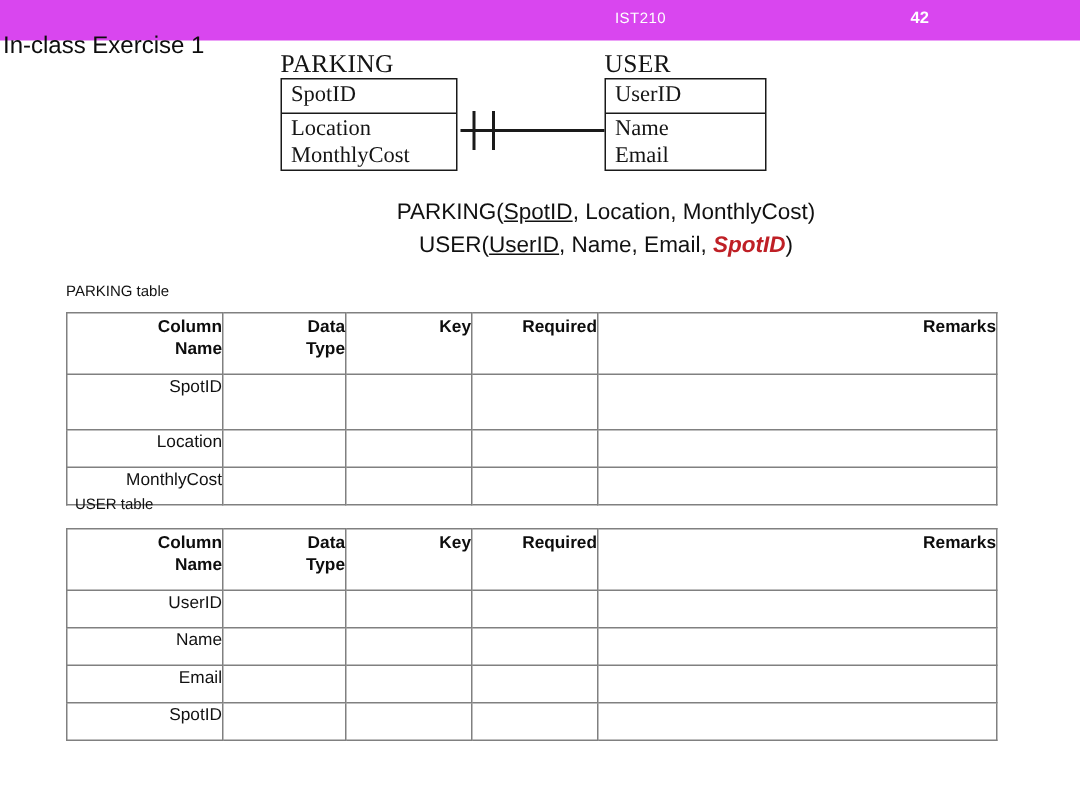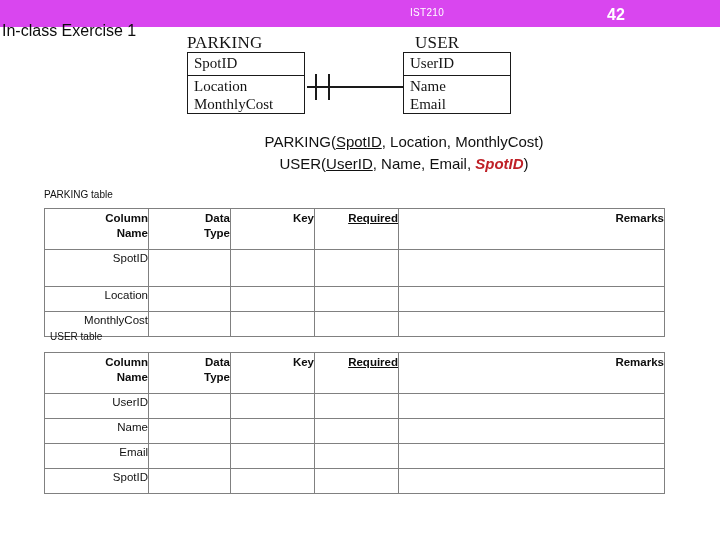--- a/index.html
+++ b/index.html
@@ -26,21 +26,21 @@
   #banner-course {
     position: absolute;
     left: 410px; top: 7px;
     font-size: 10px;
     color: #ffffff;
     letter-spacing: 0.3px;
   }
   #banner-page {
     position: absolute;
     left: 607px; top: 6px;
-    font-size: 16px;
+    font-size: 11px;
     font-weight: bold;
     color: #ffffff;
   }
 
   
   #slide-title {
     position: absolute;
     left: 2px; top: 22px;
     font-size: 16px;
     color: #0d0d0d;
@@ -151,21 +151,21 @@
   }
   .spec-table thead th {
     font-weight: bold;
     font-size: 11.5px;
     line-height: 15px;
     color: #0d0d0d;
   }
   .col-name  { width: 98px; }
   .col-dtype { width: 76px; }
   .col-key   { width: 78px; }
-  .col-req   { width: 78px; text-decoration: underline; }
+  .col-req   { width: 78px; }
   .col-rem   { width: 260px; }
 
   #parking-table { left: 44px; top: 208px; }
   #user-table    { left: 44px; top: 352px; }
 
   #parking-label { left: 44px; top: 189px; }
   #user-label    { left: 50px; top: 331px; }
 
   .row-tall td { height: 26px; }
   .row-std  td { height: 14px; }
@@ -191,21 +191,21 @@
       <div>MonthlyCost</div>
     </div>
   </div>
 
   <div id="rel-line"></div>
   <div class="tick" id="tick-a"></div>
   <div class="tick" id="tick-b"></div>
   <div id="rel-circle"></div>
   <div class="tick" id="tick-c"></div>
 
-  <div class="ent-title" style="left:218px; top:0px;margin-left:12px;">USER</div>
+  <div class="ent-title" style="left:218px; top:0px;">USER</div>
   <div class="ent-box" style="left:218px; top:19px; width:108px; height:62px;">
     <div class="ent-pk">UserID</div>
     <div class="ent-attrs">
       <div>Name</div>
       <div>Email</div>
     </div>
   </div>
 </div>
 
 <div id="schema">

